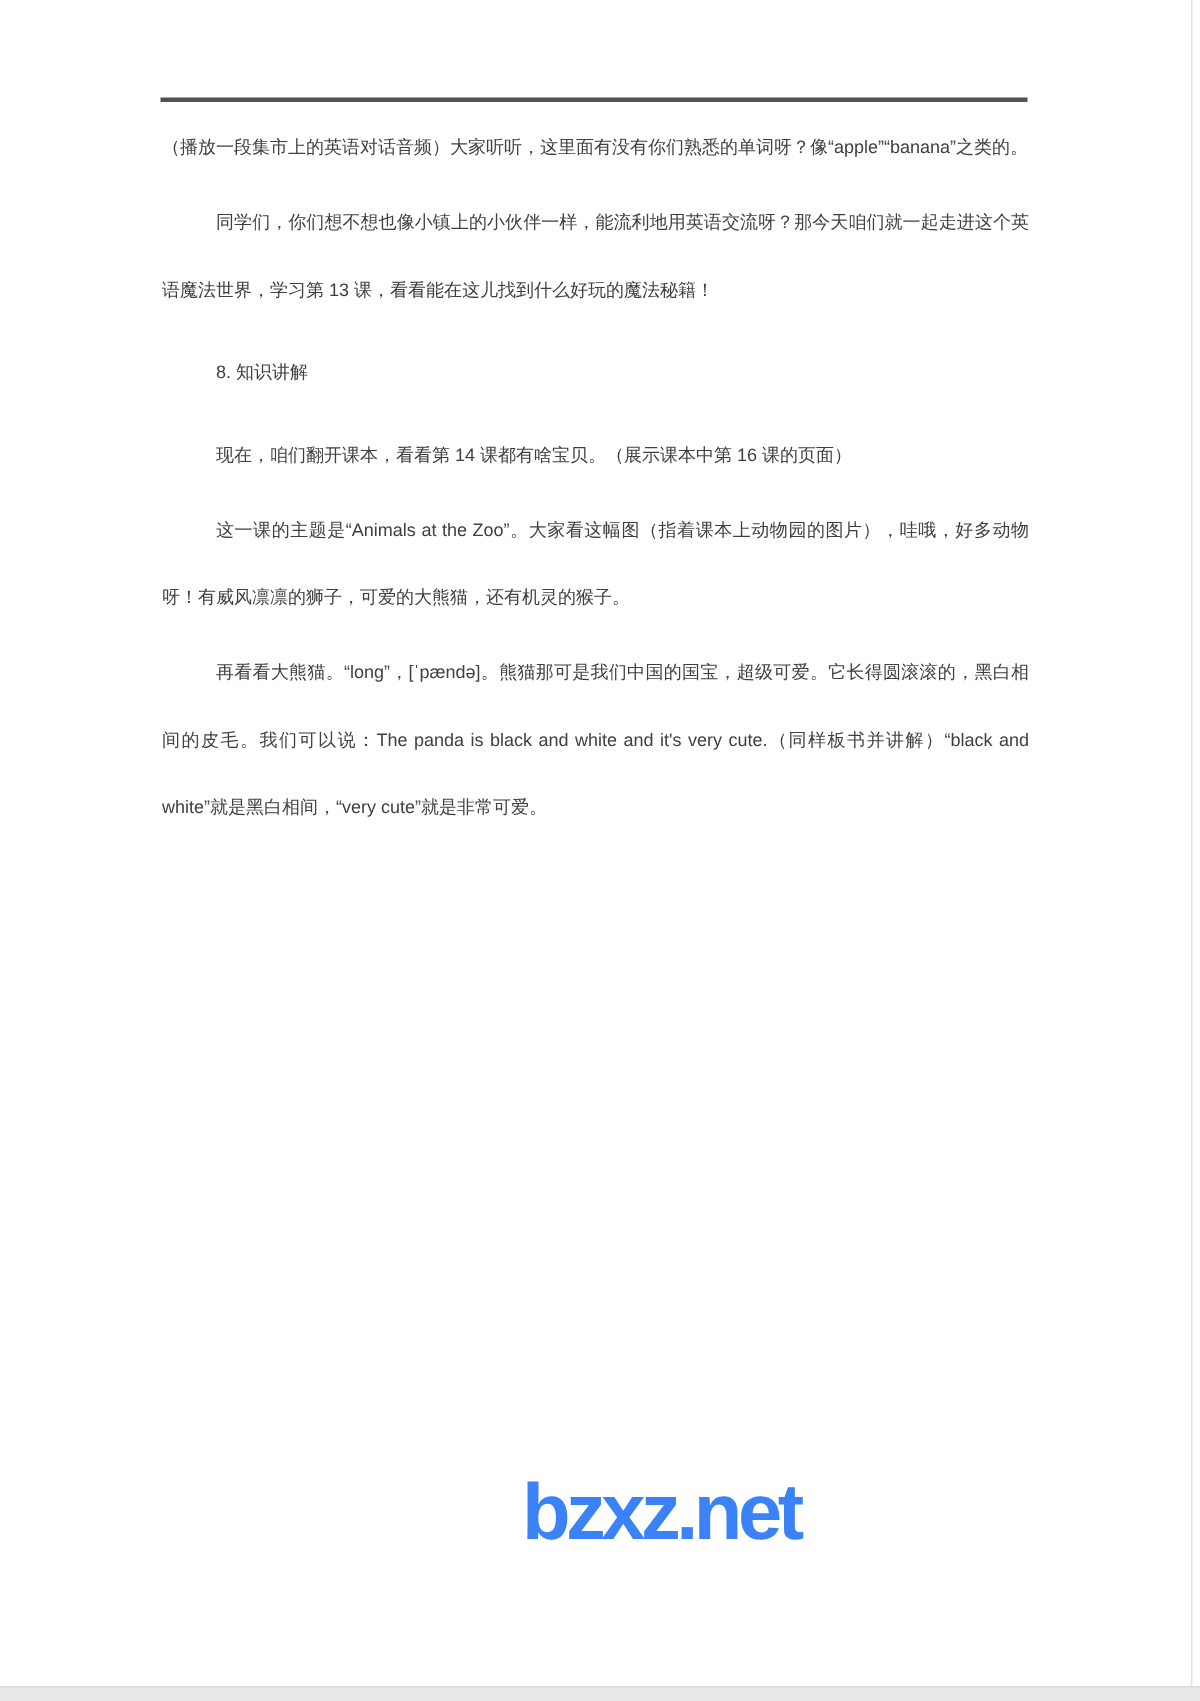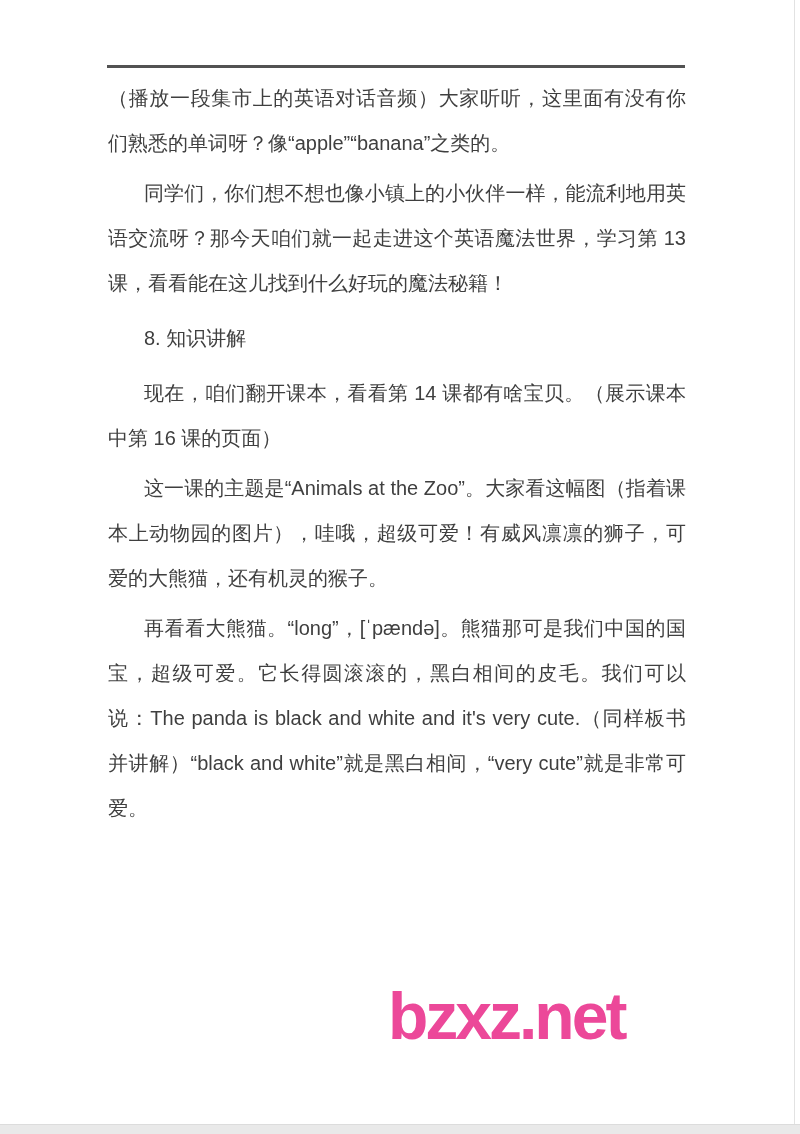--- a/index.html
+++ b/index.html
@@ -20,33 +20,33 @@
   }
   .top-rule {
     position: absolute; left: 107px; top: 65px;
     width: 578px; height: 3px;
     background: #525252;
   }
   .content {
     position: absolute; left: 108px; top: 76px;
     width: 578px;
     color: #3f3f3f;
-    font-size: 20px;
+    font-size: 12px;
     line-height: 45px;
     text-align: justify;
     z-index: 2;
   }
   .content p { margin: 0 0 5px 0; }
   .content p.indent { text-indent: 36px; }
   .content p.heading { margin-top: 10px; margin-bottom: 10px; }
   .watermark {
-    position: absolute; left: 388px; top: 978px;
-    font-size: 66px; font-weight: bold;
+    position: absolute; left: 348px; top: 978px;
+    font-size: 53px; font-weight: bold;
     letter-spacing: -3px;
-    color: #ec4899;
+    color: #3b82f6;
     z-index: 1;
     white-space: nowrap;
     font-family: "Liberation Sans", "DejaVu Sans", sans-serif;
   }
   .bottom-bar {
     position: absolute; left: 0; right: 0; bottom: 0;
     height: 9px; background: #e9e9e9;
     border-top: 1px solid #dcdcdc;
     z-index: 3;
   }
@@ -57,19 +57,19 @@
 <div class="page">
   <div class="top-rule"></div>
 
   <div class="watermark">bzxz.net</div>
 
   <div class="content">
       <p>（播放一段集市上的英语对话音频）大家听听，这里面有没有你们熟悉的单词呀？像“apple”“banana”之类的。</p>
       <p class="indent">同学们，你们想不想也像小镇上的小伙伴一样，能流利地用英语交流呀？那今天咱们就一起走进这个英语魔法世界，学习第 13 课，看看能在这儿找到什么好玩的魔法秘籍！</p>
       <p class="indent heading">8. 知识讲解</p>
       <p class="indent">现在，咱们翻开课本，看看第 14 课都有啥宝贝。（展示课本中第 16 课的页面）</p>
-      <p class="indent">这一课的主题是“Animals at the Zoo”。大家看这幅图（指着课本上动物园的图片），哇哦，超级可爱！有威风凛凛的狮子，可爱的大熊猫，还有机灵的猴子。</p>
+      <p class="indent">这一课的主题是“Animals at the Zoo”。大家看这幅图（指着课本上动物园的图片），哇哦，好多动物呀！有威风凛凛的狮子，可爱的大熊猫，还有机灵的猴子。</p>
       <p class="indent">再看看大熊猫。“long”，[ˈpændə]。熊猫那可是我们中国的国宝，超级可爱。它长得圆滚滚的，黑白相间的皮毛。我们可以说：The panda is black and white and it's very cute.（同样板书并讲解）“black and white”就是黑白相间，“very cute”就是非常可爱。</p>
     </div>
 
   <div class="page-edge-right"></div>
   <div class="bottom-bar"></div>
 </div>
 
 </body></html>

